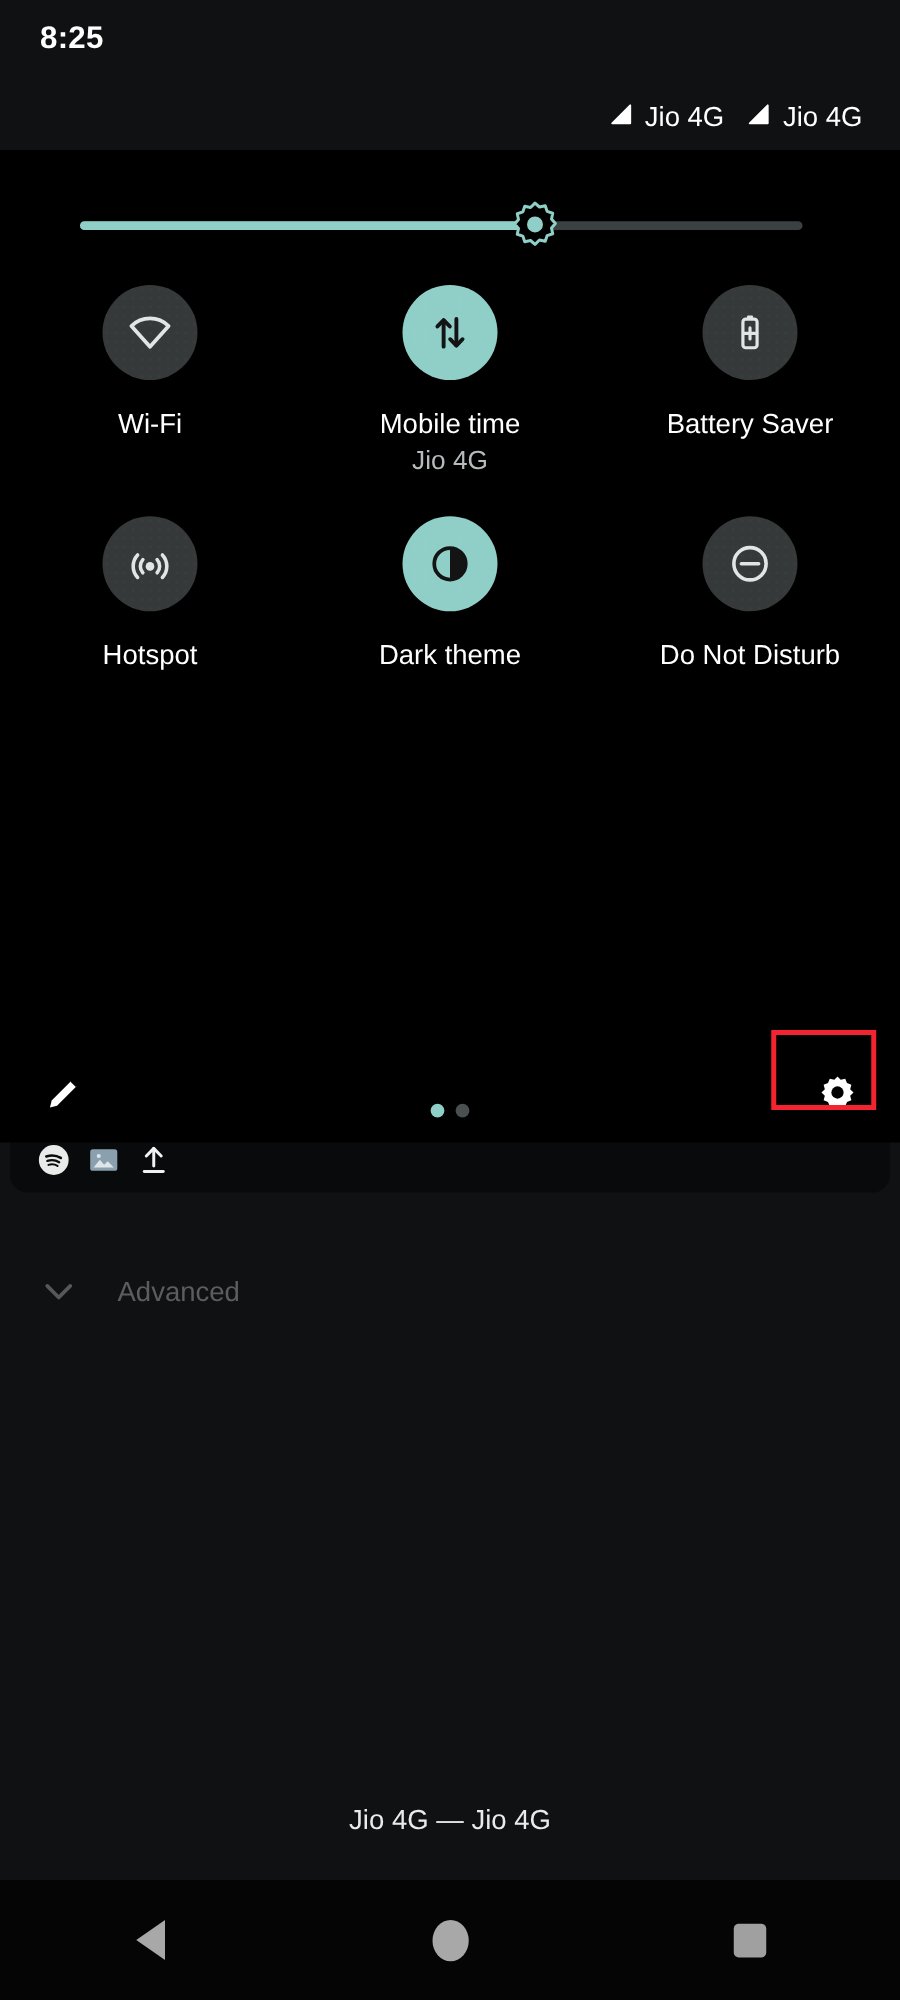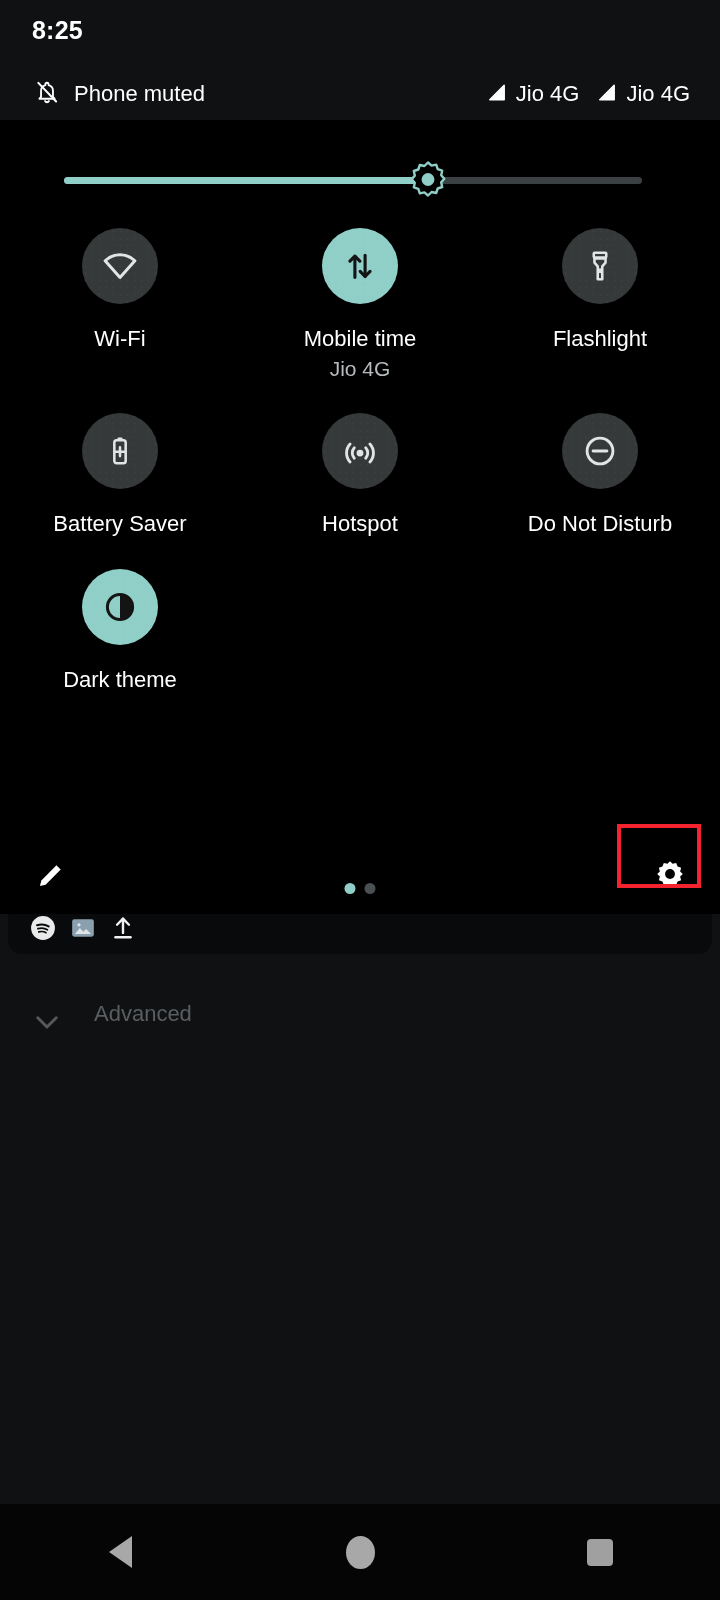--- a/index.html
+++ b/index.html
@@ -32,21 +32,21 @@
     background:#090a0b;
     border-radius:14px;
     display:flex; align-items:center; gap:14px;
     padding:0 22px;
   }
   .strip-icon { width:26px; height:26px; display:block; }
 
   
   .advanced-row {
     position:absolute; left:0; right:0; top:970px; height:80px;
-    display:flex; align-items:center; padding-left:30px; padding-top:4px;
+    display:flex; align-items:flex-end; padding-left:30px; padding-top:4px;
   }
   .adv-chevron { width:34px; height:34px; margin-top:20px; margin-right:30px; flex:0 0 auto; }
   .adv-texts { padding-top:4px; }
   .adv-title { font-size:22px; color:#5a5e61; line-height:32px; }
   .adv-sub { font-size:21px; color:#4b4f52; line-height:32px; margin-top:2px; }
 
   
   .statusbar { position:absolute; left:0; top:0; width:720px; height:146px; }
   .clock {
     position:absolute; left:32px; top:16px;
@@ -206,30 +206,20 @@
       </svg>
     </span>
     <div class="adv-texts">
       <div class="adv-title">Advanced</div>
     </div>
   </div>
 
   <div class="statusbar">
     <div class="clock">8:25</div>
     <div class="status-row">
-      <div class="status-left">
-        <span>
-          <svg viewBox="0 0 24 24" width="26" height="26">
-            <path d="M17.5 16.5V11a5.5 5.5 0 0 0-4-5.3V5a1.5 1.5 0 1 0-3 0v.7A5.5 5.5 0 0 0 6.5 11v5.5L5 18.2h14z" fill="none" stroke="#ffffff" stroke-width="1.7" stroke-linejoin="round"></path>
-            <path d="M10.2 20.3a2 2 0 0 0 3.6 0" fill="none" stroke="#ffffff" stroke-width="1.7" stroke-linecap="round"></path>
-            <path d="M4 3.6L20.4 20.8" stroke="#ffffff" stroke-width="1.9" stroke-linecap="round"></path>
-          </svg>
-        </span>
-        <span class="muted-text">Phone muted</span>
-      </div>
       <div class="status-right">
         <span class="sig-group">
           <span>
             <svg viewBox="0 0 24 24" width="23" height="23">
               <path d="M20 4.5v15H5z" fill="#ffffff"></path>
               <path d="M20 4.5v15H5z" fill="none" stroke="#ffffff" stroke-width="1.6" stroke-linejoin="round"></path>
               <path d="M13.4 12.2L20 5.6v13.4h-6.6z" fill="#ffffff"></path>
             </svg>
           </span>
           <span class="sig-label">Jio 4G</span>
@@ -278,30 +268,20 @@
             <path d="M4.9 8.6l3.5-3.6 3.5 3.6" fill="none" stroke="#141414" stroke-width="2.2" stroke-linecap="round" stroke-linejoin="round"></path>
             <path d="M15.6 4.4v14.8" stroke="#141414" stroke-width="2.2" stroke-linecap="round"></path>
             <path d="M12.1 15.8l3.5 3.6 3.5-3.6" fill="none" stroke="#141414" stroke-width="2.2" stroke-linecap="round" stroke-linejoin="round"></path>
           </svg>
         </div>
         <div class="tile-label">Mobile time</div>
         <div class="tile-sub">Jio 4G</div>
       </div>
 
 
-      <div class="tile">
-        <div class="tile-circle">
-          <svg viewBox="0 0 24 24" width="34" height="34">
-            <rect x="7.6" y="2.6" width="8.8" height="3.4" rx=".6" fill="none" stroke="#e2e5e6" stroke-width="1.8"></rect>
-            <path d="M8.1 6.6h7.8v3l-2.3 2.6v9.2h-3.2v-9.2L8.1 9.6z" fill="none" stroke="#e2e5e6" stroke-width="1.8" stroke-linejoin="round"></path>
-            <rect x="11.2" y="13.6" width="1.7" height="3.6" rx=".8" fill="#e2e5e6"></rect>
-          </svg>
-        </div>
-        <div class="tile-label">Flashlight</div>
-      </div>
 
 
       <div class="tile">
         <div class="tile-circle">
           <svg viewBox="0 0 24 24" width="34" height="34">
             <rect x="8" y="4.4" width="8" height="16.2" rx="1.6" fill="none" stroke="#e2e5e6" stroke-width="1.8"></rect>
             <rect x="10.3" y="2.4" width="3.4" height="2.2" rx=".6" fill="#e2e5e6"></rect>
             <path d="M12 9.4v6.2M8.9 12.5h6.2" stroke="#e2e5e6" stroke-width="1.8" stroke-linecap="round"></path>
           </svg>
         </div>
@@ -315,37 +295,37 @@
             <path d="M8.2 16.8a5.2 5.2 0 0 1 0-7" fill="none" stroke="#e2e5e6" stroke-width="1.9" stroke-linecap="round"></path>
             <path d="M15.8 16.8a5.2 5.2 0 0 0 0-7" fill="none" stroke="#e2e5e6" stroke-width="1.9" stroke-linecap="round"></path>
             <path d="M5.4 19.3a8.8 8.8 0 0 1 0-12" fill="none" stroke="#e2e5e6" stroke-width="1.9" stroke-linecap="round"></path>
             <path d="M18.6 19.3a8.8 8.8 0 0 0 0-12" fill="none" stroke="#e2e5e6" stroke-width="1.9" stroke-linecap="round"></path>
           </svg>
         </div>
         <div class="tile-label">Hotspot</div>
       </div>
 
       <div class="tile">
+        <div class="tile-circle on">
+          <svg viewBox="0 0 24 24" width="36" height="36">
+            <circle cx="12" cy="12" r="8.4" fill="none" stroke="#141414" stroke-width="2"></circle>
+            <path d="M12 3.6a8.4 8.4 0 0 1 0 16.8z" fill="#141414"></path>
+          </svg>
+        </div>
+        <div class="tile-label">Dark theme</div>
+      </div>
+
+      <div class="tile">
         <div class="tile-circle">
           <svg viewBox="0 0 24 24" width="36" height="36">
             <circle cx="12" cy="12" r="8.6" fill="none" stroke="#e2e5e6" stroke-width="1.9"></circle>
             <path d="M7.4 12h9.2" stroke="#e2e5e6" stroke-width="1.9" stroke-linecap="round"></path>
           </svg>
         </div>
         <div class="tile-label">Do Not Disturb</div>
-      </div>
-
-      <div class="tile">
-        <div class="tile-circle on">
-          <svg viewBox="0 0 24 24" width="36" height="36">
-            <circle cx="12" cy="12" r="8.4" fill="none" stroke="#141414" stroke-width="2"></circle>
-            <path d="M12 3.6a8.4 8.4 0 0 1 0 16.8z" fill="#141414"></path>
-          </svg>
-        </div>
-        <div class="tile-label">Dark theme</div>
       </div>
 
     </div>
 
     <div class="qs-footer">
       <div class="edit-btn">
         <svg viewBox="0 0 24 24" width="34" height="34">
           <path d="M4.2 19.8l1-4 11-11 3 3-11 11z" fill="#ffffff"></path>
           <path d="M16.2 4.8l3 3" stroke="#000000" stroke-width="1.1"></path>
         </svg>
@@ -358,20 +338,21 @@
         <svg viewBox="0 0 24 24" width="38" height="38">
           <path d="M12 1.9l1.6 1.7 2.3-.6.9 2.2 2.2.9-.6 2.3 1.7 1.6-1.7 1.6.6 2.3-2.2.9-.9 2.2-2.3-.6L12 18.1l-1.6-1.7-2.3.6-.9-2.2-2.2-.9.6-2.3L3.9 10l1.7-1.6-.6-2.3 2.2-.9.9-2.2 2.3.6z" transform="translate(0,2)" fill="#ffffff"></path>
           <circle cx="12" cy="12" r="3.1" fill="#000000"></circle>
         </svg>
       </div>
     </div>
   </div>
 
   <div class="highlight-box" style="border-color: rgb(243, 35, 47);"></div>
 
+  <div class="carrier">Jio 4G — Jio 4G</div>
 
   <div class="navbar">
     <div class="nav-btn">
         <span class="nav-back"></span>
       </div>
     <div class="nav-btn">
         <span class="nav-home"></span>
       </div>
     <div class="nav-btn">
         <span class="nav-recent"></span>

